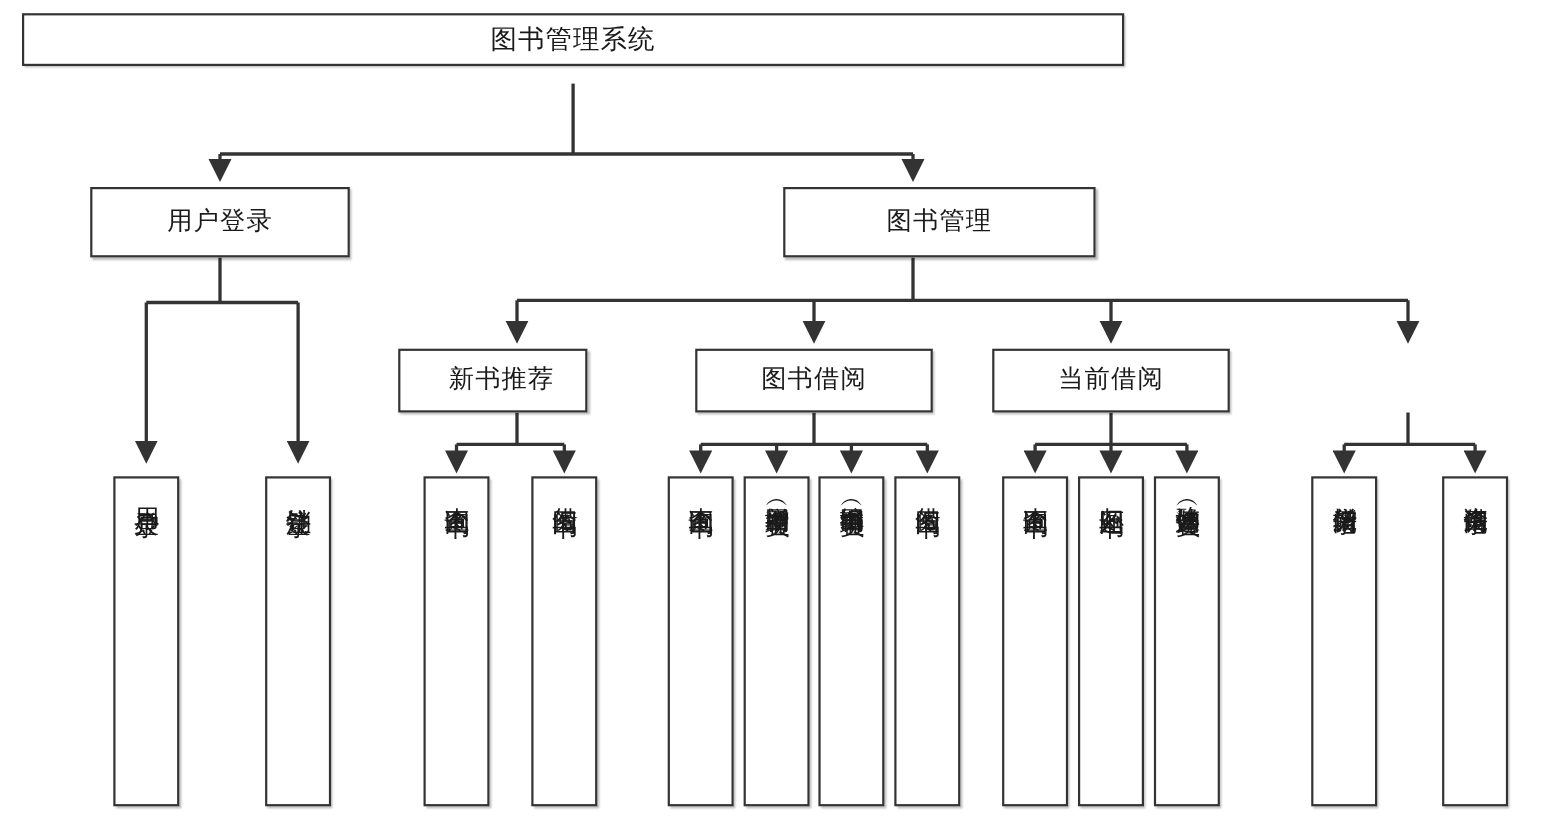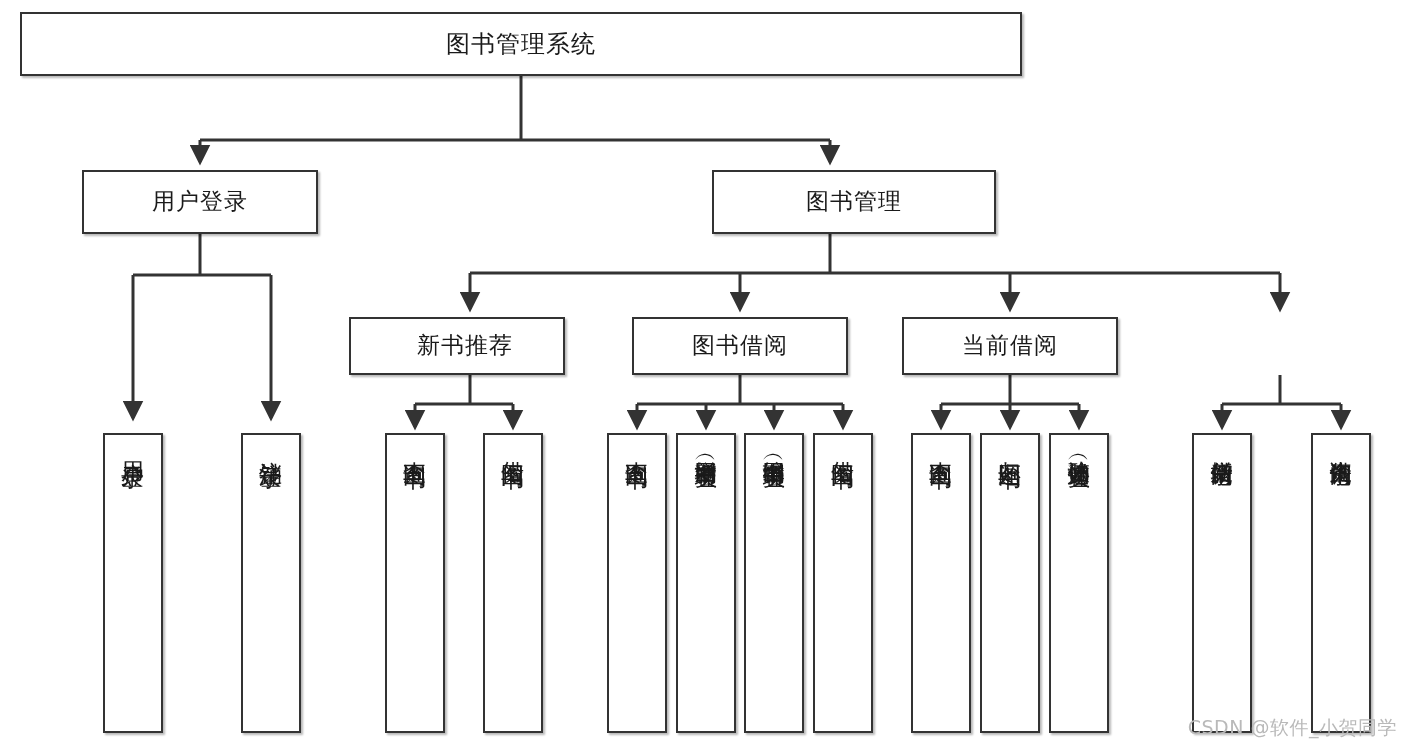--- a/index.html
+++ b/index.html
@@ -124,32 +124,32 @@
       <path d="M 1010 404 L 1010 427" marker-end="url(#arrow)"></path>
       <path d="M 1079 404 L 1079 427" marker-end="url(#arrow)"></path>
 
       <path d="M 1280 375 L 1280 404"></path>
       <path d="M 1222 404 L 1341 404"></path>
       <path d="M 1222 404 L 1222 427" marker-end="url(#arrow)"></path>
       <path d="M 1341 404 L 1341 427" marker-end="url(#arrow)"></path>
     </g>
   </svg>
 
-  <div class="node node-h node-title" style="left:20px; top:12px; width:1002px; height:64px;">
+  <div class="node node-h node-title" style="left:20px; top:12px; width:1002px; height:48px;">
     <span>图书管理系统</span>
   </div>
 
   <div class="node node-h" style="left:82px; top:170px; width:236px; height:64px;">
     <span>用户登录</span>
   </div>
   <div class="node node-h" style="left:712px; top:170px; width:284px; height:64px;">
     <span>图书管理</span>
   </div>
 
-  <div class="node node-h" style="left:349px; top:317px; width:216px; height:58px;padding-left:16px;">
+  <div class="node node-h" style="left:362px; top:317px; width:172px; height:58px;padding-left:16px;">
     <span>新书推荐</span>
   </div>
   <div class="node node-h" style="left:902px; top:317px; width:216px; height:58px;">
     <span>当前借阅</span>
   </div>
   <div class="node node-h" style="left:632px; top:317px; width:216px; height:58px;">
     <span>图书借阅</span>
   </div>
 
   <div class="node node-leaf" style="left:103px; top:433px; width:60px; height:300px;">
@@ -189,15 +189,14 @@
     <span class="vtext vtext-tall">确认归还（管理员）</span>
   </div>
 
   <div class="node node-leaf" style="left:1192px; top:433px; width:60px; height:300px;">
     <span class="vtext vtext-tall">新增借阅记录</span>
   </div>
   <div class="node node-leaf" style="left:1311px; top:433px; width:60px; height:300px;">
     <span class="vtext vtext-tall">查询借阅记录</span>
   </div>
 
-  <div id="watermark">CSDN @软件_小贺同学</div>
 
 </div>
 
 </body></html>

